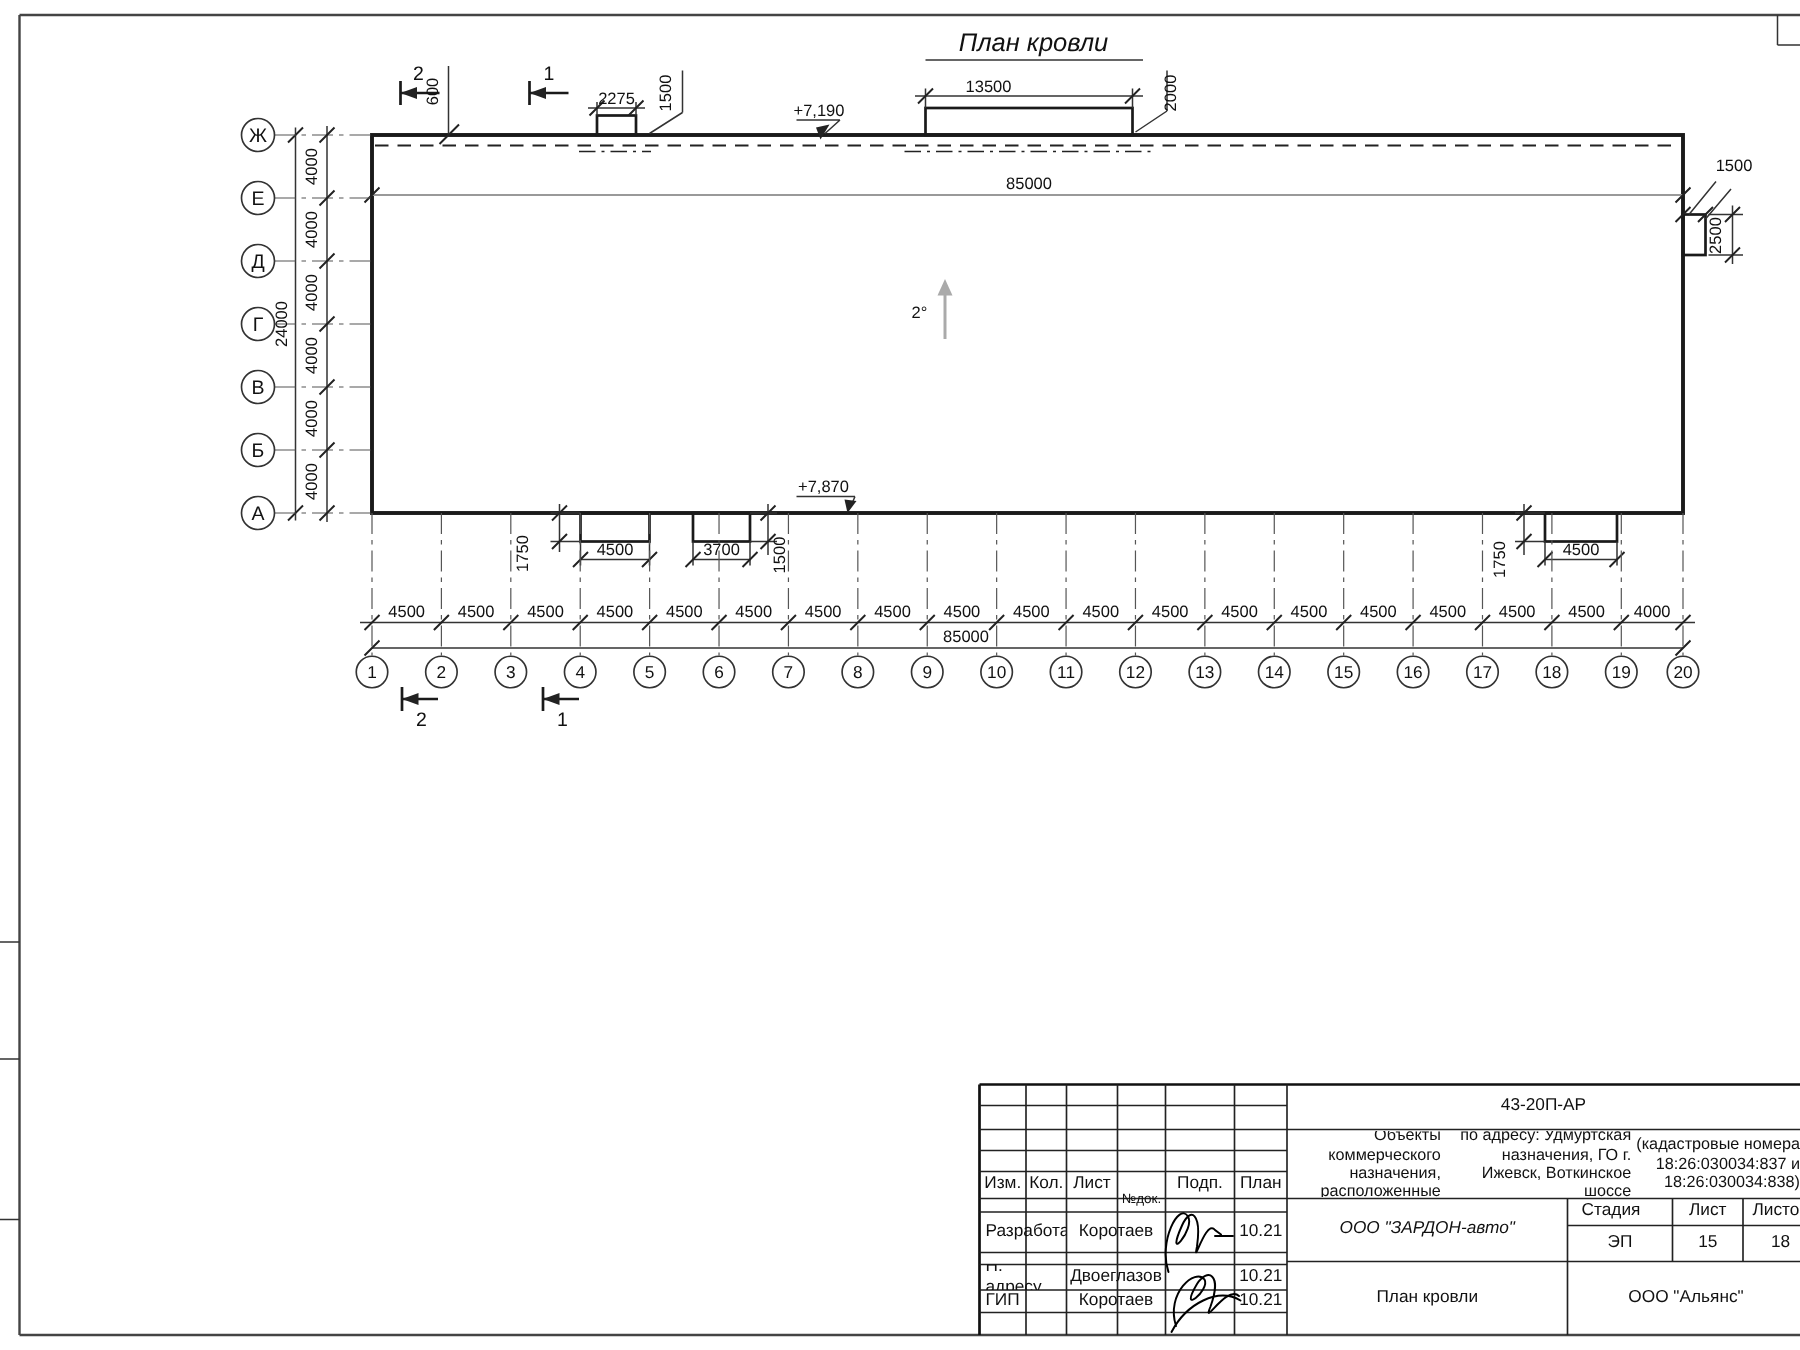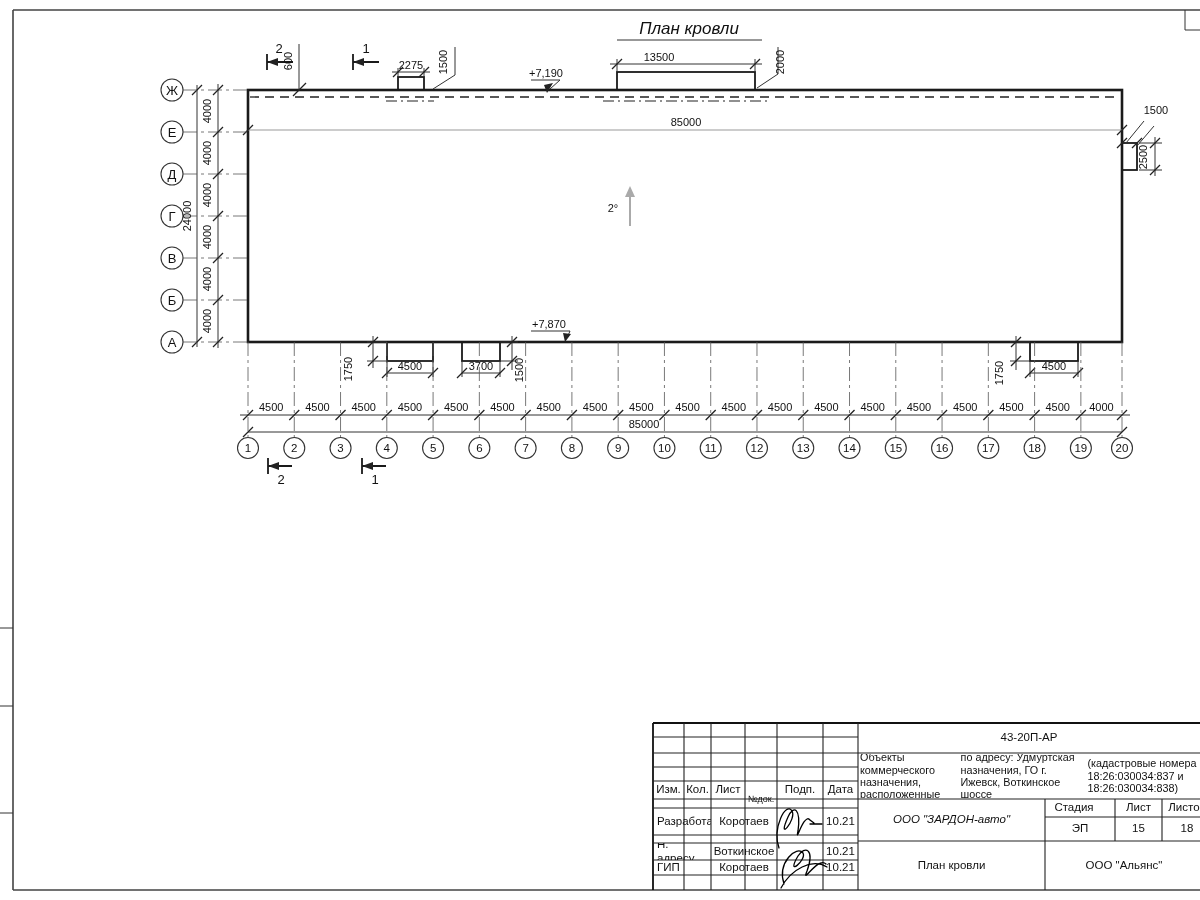--- a/index.html
+++ b/index.html
@@ -19,21 +19,21 @@
   .gray{fill:none;stroke:#999;stroke-width:1.2}
   .gray2{fill:none;stroke:#aaa;stroke-width:2}
   .tick{stroke:#222;stroke-width:1.3;fill:none}
   .circ{fill:#fff;stroke:#333;stroke-width:1.1}
   .sig{fill:none;stroke:#000;stroke-width:1.3;stroke-linecap:round}
   .ah{fill:#222;stroke:none}
   .t10{font-size:10.5px}.t11{font-size:11px}.t115{font-size:11.5px}
   .t12{font-size:12px}.t13{font-size:13px}
   .t17{font-size:17px;font-style:italic}
   .c{position:absolute;display:flex;align-items:center;justify-content:center;
-     text-align:left;font-size:11.5px;line-height:1.15;overflow:hidden}
+     text-align:right;font-size:11.5px;line-height:1.15;overflow:hidden}
   .l{justify-content:flex-start;text-align:left;padding-left:4px;box-sizing:border-box}
   .it{font-style:italic}
 </style>
 </head>
 <body>
 
 <div class="stage">
 
 <svg width="1200" height="900" viewBox="0 0 1200 900">
 
@@ -313,28 +313,28 @@
     <div>Объекты коммерческого назначения, расположенные</div>
     <div>по адресу: Удмуртская назначения, ГО г. Ижевск, Воткинское шоссе</div>
     <div>(кадастровые номера 18:26:030034:837 и 18:26:030034:838)</div>
   </div>
 
   <div class="c t115" style="left:653px;top:781px;width:31px;height:18px">Изм.</div>
   <div class="c t115" style="left:684px;top:781px;width:27px;height:18px">Кол.</div>
   <div class="c t115" style="left:711px;top:781px;width:34px;height:18px">Лист</div>
   <div class="c" style="left:745px;top:781px;width:32px;height:36px;font-size:9px">№док.</div>
   <div class="c t115" style="left:777px;top:781px;width:46px;height:18px">Подп.</div>
-  <div class="c t115" style="left:823px;top:781px;width:35px;height:18px">Дата</div>
+  <div class="c t115" style="left:823px;top:781px;width:35px;height:18px">План</div>
 
   <div class="c l t10" style="left:653px;top:808px;width:58px;height:27px">Разработал</div>
   <div class="c t10" style="left:711px;top:808px;width:66px;height:27px">Коротаев</div>
   <div class="c t10" style="left:823px;top:808px;width:35px;height:27px">10.21</div>
 
   <div class="c l t10" style="left:653px;top:843px;width:58px;height:17px">Н. адресу.</div>
-  <div class="c t10" style="left:711px;top:843px;width:66px;height:17px">Воткинское</div>
+  <div class="c t10" style="left:711px;top:843px;width:66px;height:17px">Двоеглазов</div>
   <div class="c t10" style="left:823px;top:843px;width:35px;height:17px">10.21</div>
 
   <div class="c l t10" style="left:653px;top:860px;width:58px;height:15px">ГИП</div>
   <div class="c t10" style="left:711px;top:860px;width:66px;height:15px">Коротаев</div>
   <div class="c t10" style="left:823px;top:860px;width:35px;height:15px">10.21</div>
 
   <div class="c t12 it" style="left:858px;top:799px;width:187px;height:42px">ООО "ЗАРДОН-авто"</div>
 
   <div class="c t12" style="left:1045px;top:799px;width:58px;height:18px">Стадия</div>
   <div class="c t12" style="left:1115px;top:799px;width:47px;height:18px">Лист</div>

